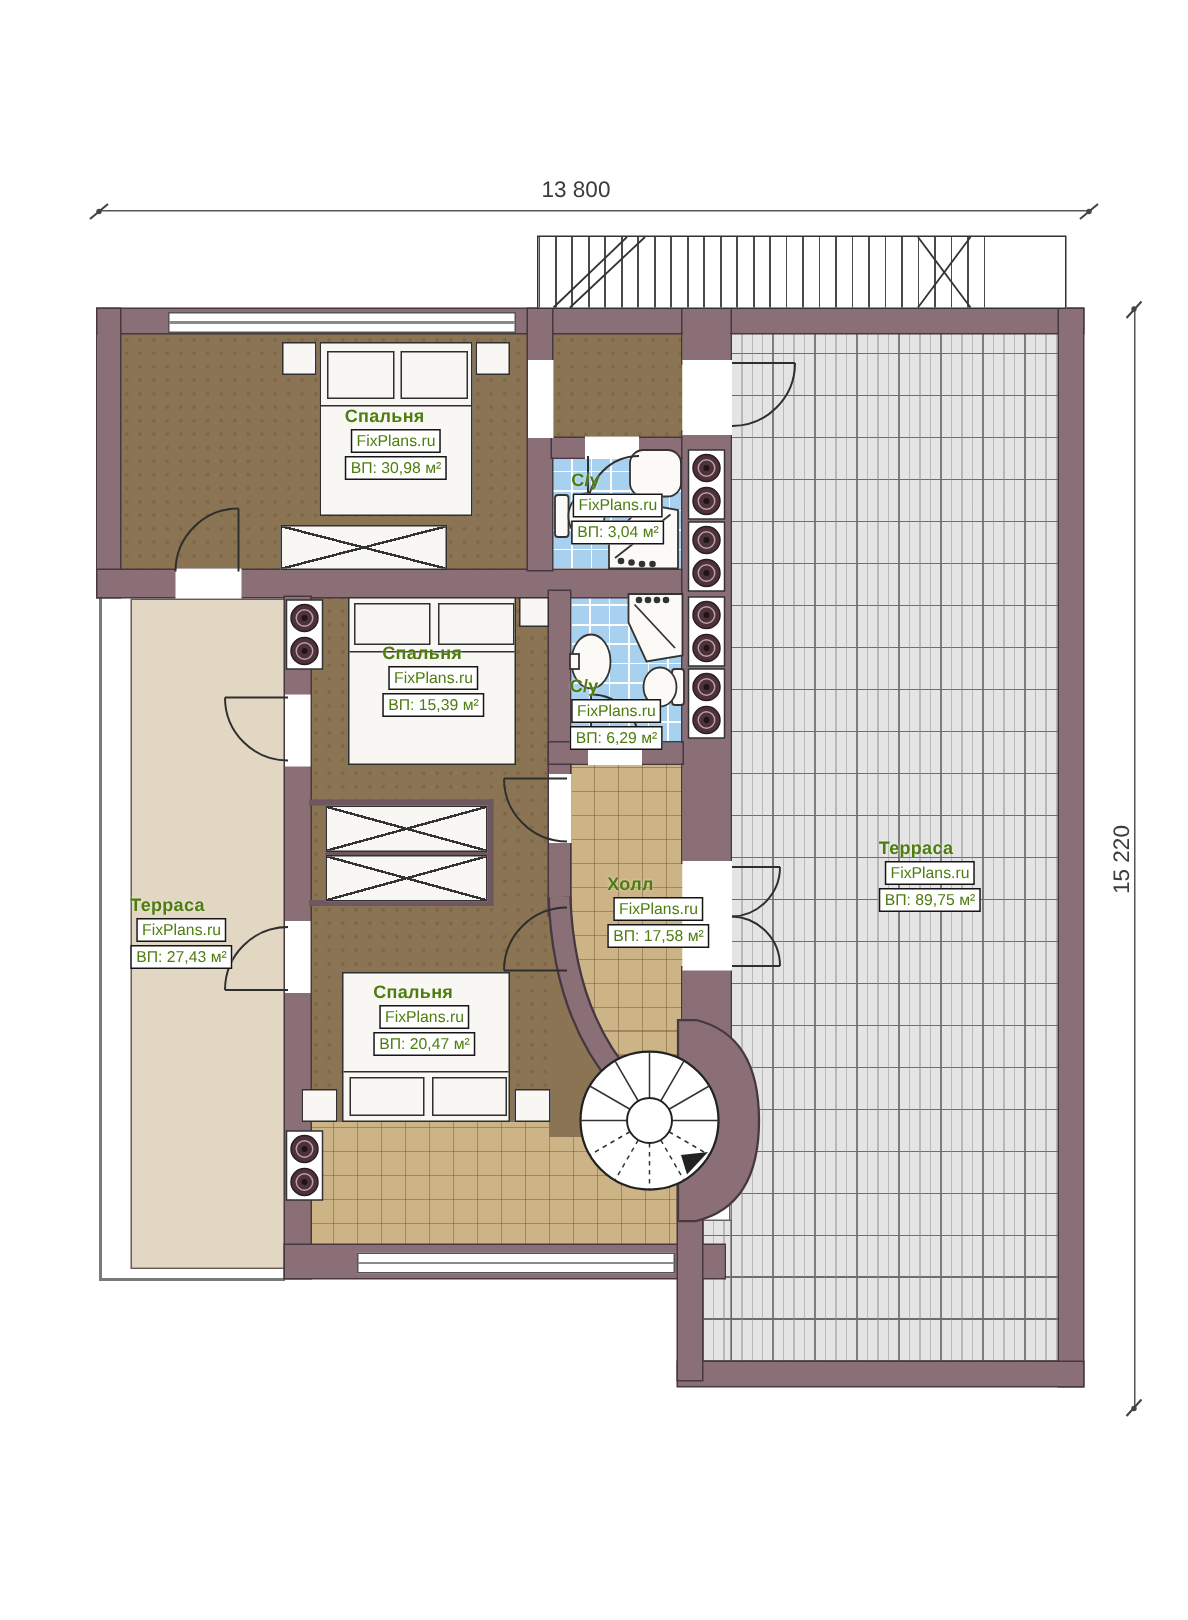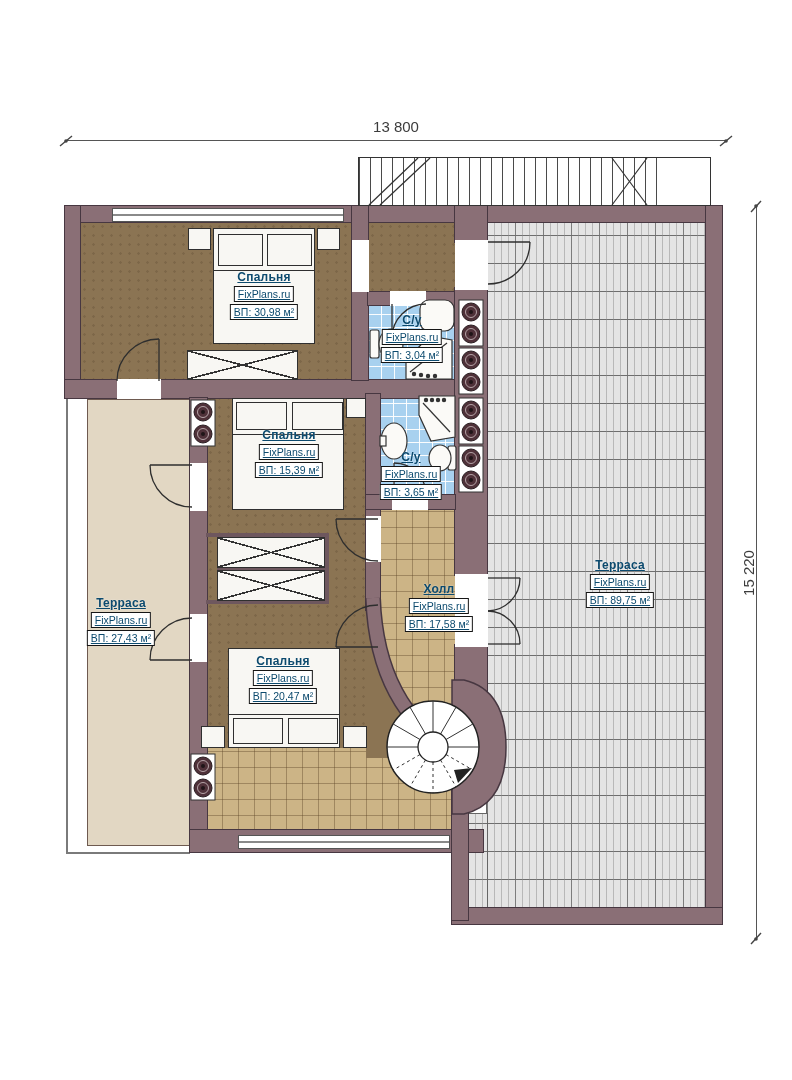--- a/index.html
+++ b/index.html
@@ -25,21 +25,21 @@
   .floor-balcony{position:absolute;background:#e2d7c3;outline:1px solid #6e5a50;}
   .opening{position:absolute;background:#fff;}
   .window{position:absolute;background:#fff;border:1px solid #555;}
   .window-h{background-image:linear-gradient(180deg, transparent 44%, #8a8a8a 44%, #8a8a8a 58%, transparent 58%);}
   .rail{position:absolute;background:#7a7a7a;}
   .furn{position:absolute;background:#f8f7f3;border:1.3px solid #2f2f2f;box-sizing:border-box;}
   .xbox{background-image:
      linear-gradient(to top right, transparent calc(50% - .8px), #333 calc(50% - .8px), #333 calc(50% + .8px), transparent calc(50% + .8px)),
      linear-gradient(to bottom right, transparent calc(50% - .8px), #333 calc(50% - .8px), #333 calc(50% + .8px), transparent calc(50% + .8px));}
   .bline{position:absolute;background:#2f2f2f;height:1px;}
-  .rlabel{position:absolute;transform:translateX(-50%);text-align:center;color:#0c4a6e;z-index:30;text-decoration:underline;}
+  .rlabel{position:absolute;transform:translateX(-50%);text-align:left;color:#4d7c0f;z-index:30;}
   .rname{font-weight:bold;font-size:12px;letter-spacing:.2px;text-shadow:0 0 2px rgba(255,255,255,.6);}
   .bbox{display:block;width:max-content;margin:2px auto 0;border:1.5px solid #151515;background:#fff;
         padding:0 3px;font-size:10.5px;line-height:14px;white-space:nowrap;}
   .dim{position:absolute;font-size:15px;color:#3c3c3c;z-index:30;}
   .dimline{position:absolute;background:#555;}
   svg.overlay{position:absolute;left:0;top:0;pointer-events:none;z-index:20;}
   .lvl2{z-index:25;}
 </style>
 </head>
 <body>
@@ -299,21 +299,21 @@
     <div class="bbox">ВП: 3,04 м²</div>
   </div>
   <div class="rlabel" style="left:289px;top:428px;">
     <div class="rname">Спальня</div>
     <div class="bbox">FixPlans.ru</div>
     <div class="bbox">ВП: 15,39 м²</div>
   </div>
   <div class="rlabel" style="left:411px;top:450px;">
     <div class="rname">С/у</div>
     <div class="bbox">FixPlans.ru</div>
-    <div class="bbox">ВП: 3,65 м²</div>
+    <div class="bbox">ВП: 6,29 м²</div>
   </div>
   <div class="rlabel" style="left:283px;top:654px;">
     <div class="rname">Спальня</div>
     <div class="bbox">FixPlans.ru</div>
     <div class="bbox">ВП: 20,47 м²</div>
   </div>
   <div class="rlabel" style="left:439px;top:582px;">
     <div class="rname">Холл</div>
     <div class="bbox">FixPlans.ru</div>
     <div class="bbox">ВП: 17,58 м²</div>
@@ -323,17 +323,17 @@
     <div class="bbox">FixPlans.ru</div>
     <div class="bbox">ВП: 27,43 м²</div>
   </div>
   <div class="rlabel" style="left:620px;top:558px;">
     <div class="rname">Терраса</div>
     <div class="bbox">FixPlans.ru</div>
     <div class="bbox">ВП: 89,75 м²</div>
   </div>
 
   <div class="dimline" style="left:66px;top:140px;width:660px;height:1px;"></div>
-  <div class="dim" style="left:396px;top:118px;transform:translateX(-50%);">13 800</div>
+  <div class="dim" style="left:384px;top:118px;transform:translateX(-50%);">13 800</div>
   <div class="dimline" style="left:756px;top:206px;width:1px;height:734px;"></div>
   <div class="dim" style="left:748px;top:573px;transform:translate(-50%,-50%) rotate(-90deg);white-space:nowrap;">15 220</div>
 
 </div>
 
 </body></html>

